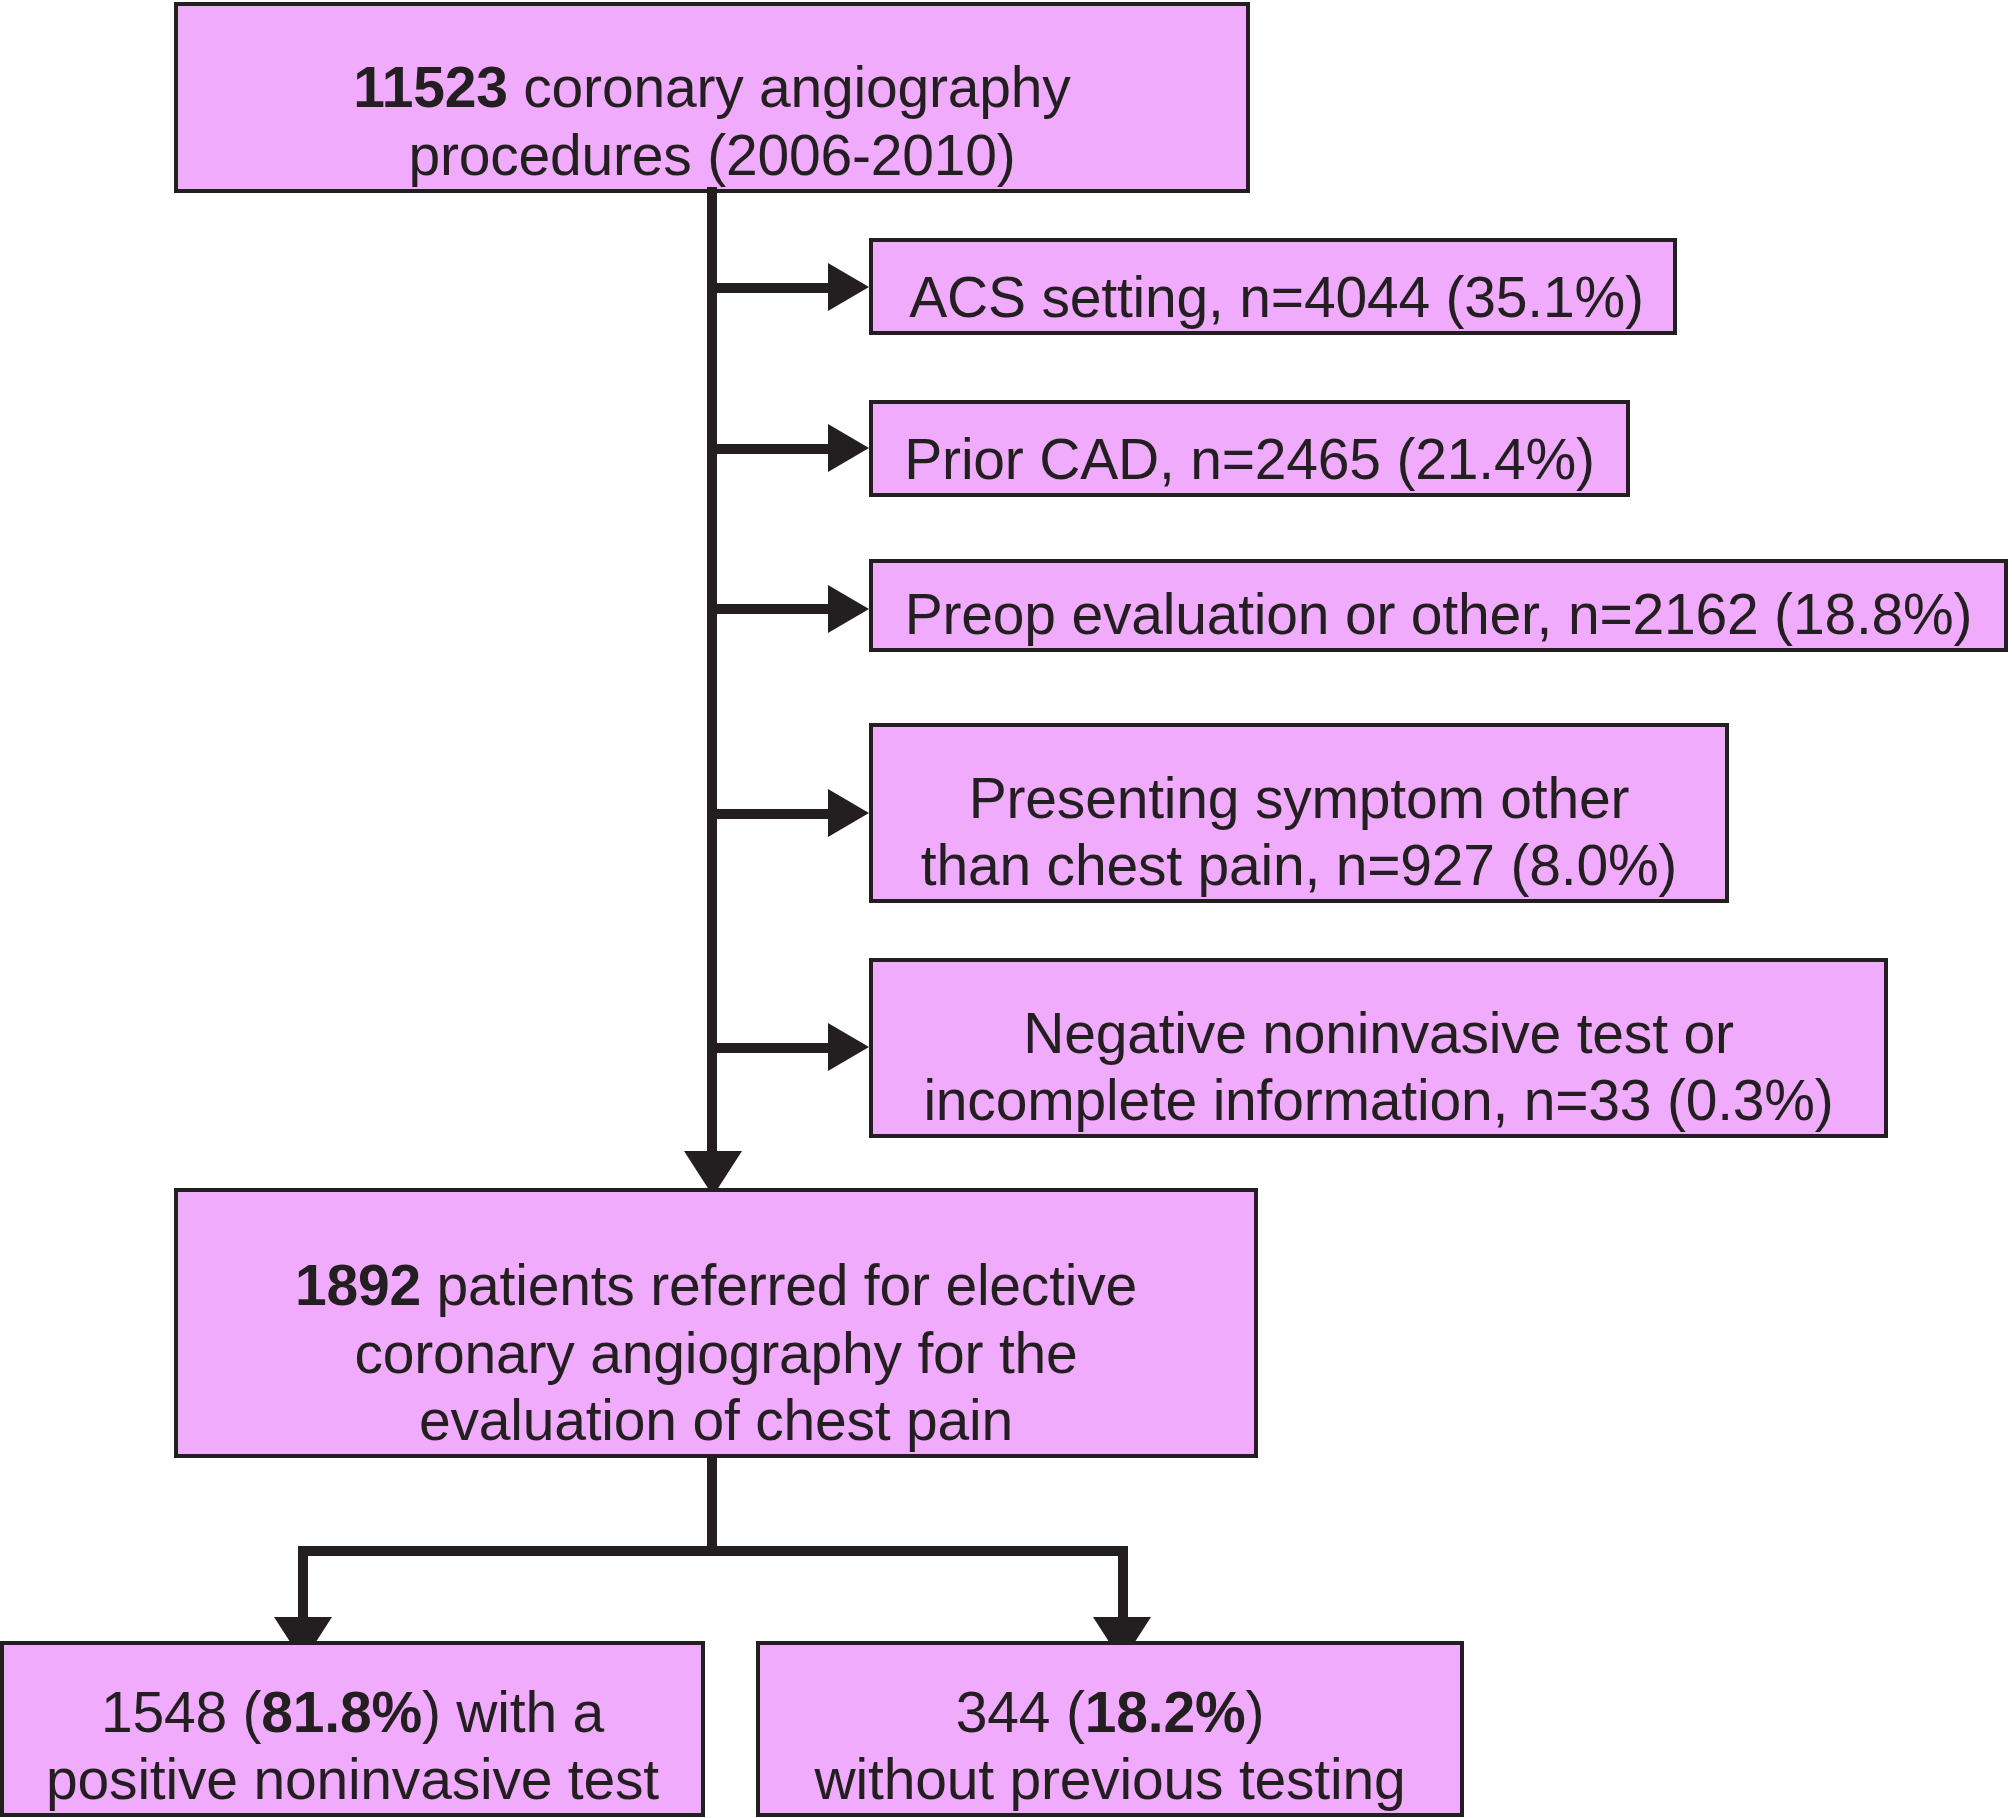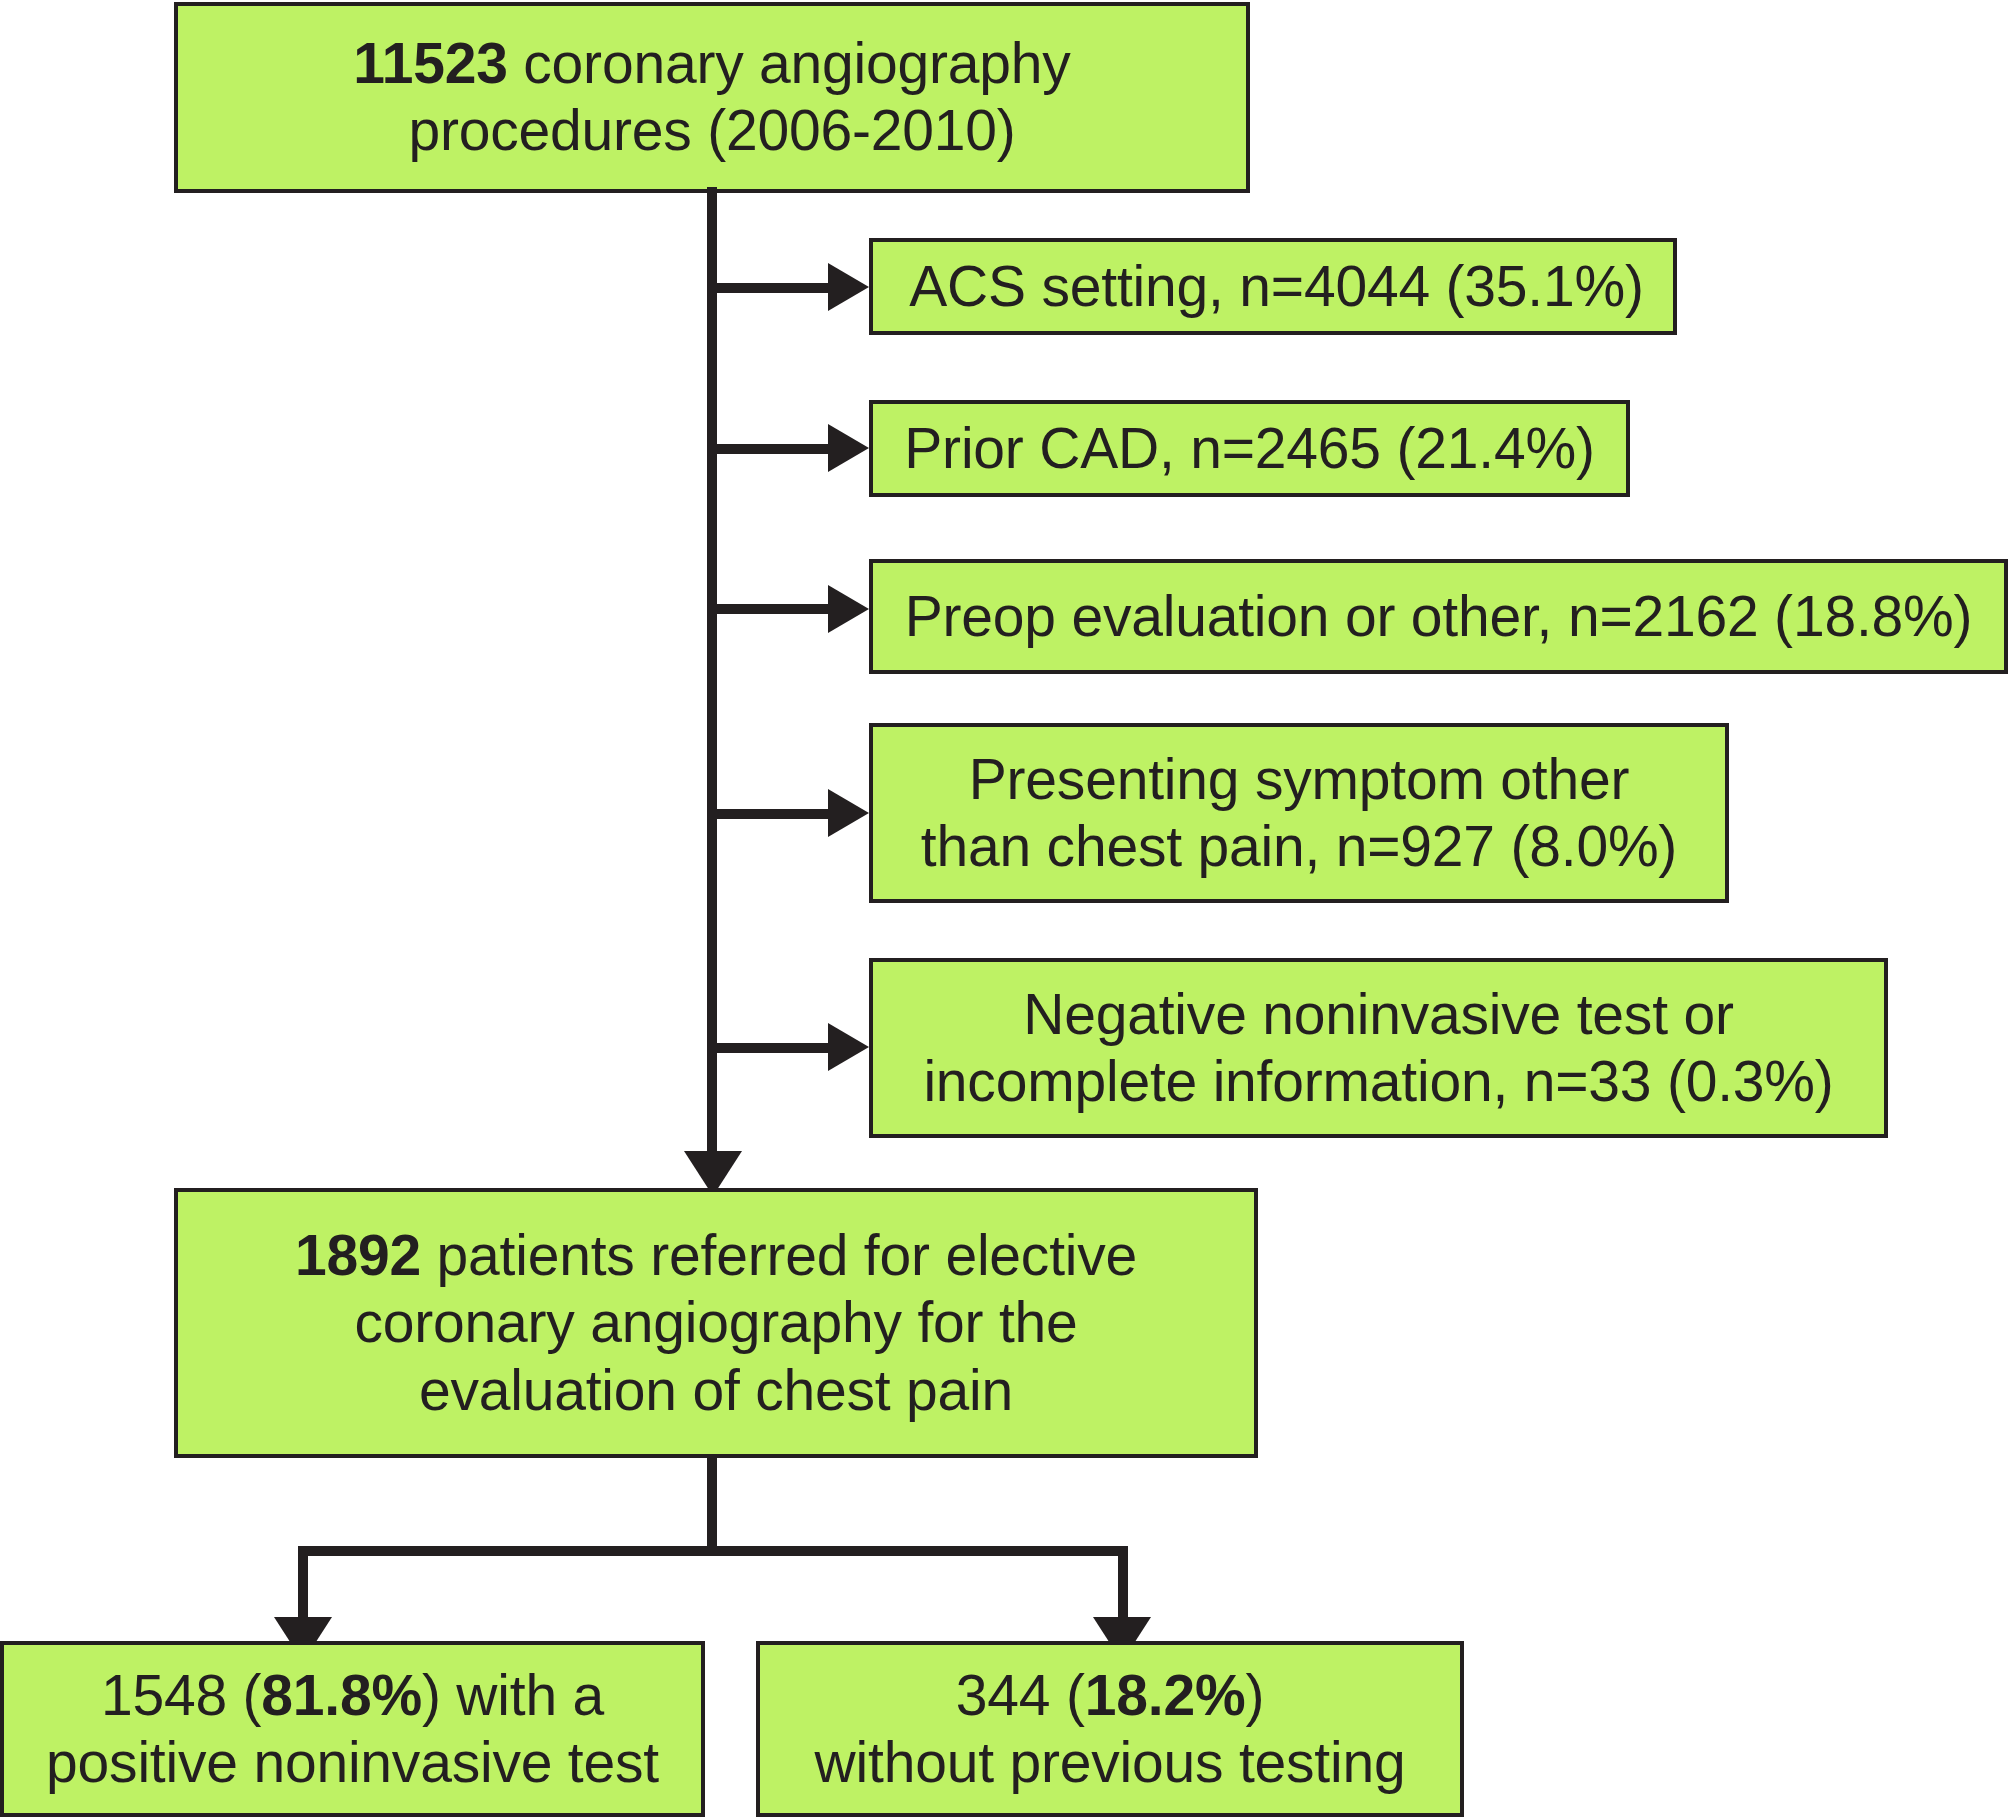--- a/index.html
+++ b/index.html
@@ -16,23 +16,23 @@
     position: relative;
     width: 2012px;
     height: 1819px;
     background: #ffffff;
     overflow: hidden;
   }
   .box {
     position: absolute;
     box-sizing: border-box;
     border: 4.7px solid #231f20;
-    background: #bef264;
+    background: #f0abfc;
     display: flex;
-    align-items: center;
+    align-items: flex-end;
     justify-content: center;
     text-align: center;
     line-height: 1.18;
     color: #231f20;
     letter-spacing: -0.2px;
   }
   .box .txt {
     display: block;
     width: 100%;
     padding: 0 13px;
@@ -48,21 +48,21 @@
     width: 1076px;
     height: 191px;
     font-size: 57px;
   }
 
   
   .branch-box { font-size: 57px; }
 
   #box-acs    { left: 869px; top: 238px;  width: 808px;  height: 97px; padding-left: 7px; }
   #box-cad    { left: 869px; top: 400px;  width: 761px;  height: 97px; }
-  #box-preop  { left: 869px; top: 559px;  width: 1139px; height: 115px; }
+  #box-preop  { left: 869px; top: 559px;  width: 1139px; height: 93px; }
   #box-symptom{ left: 869px; top: 723px;  width: 860px;  height: 180px; }
   #box-negtest{ left: 869px; top: 958px; width: 1019px; height: 180px; }
 
   
   #box-middle {
     left: 174px;
     top: 1188px;
     width: 1084px;
     height: 270px;
     font-size: 57px;

